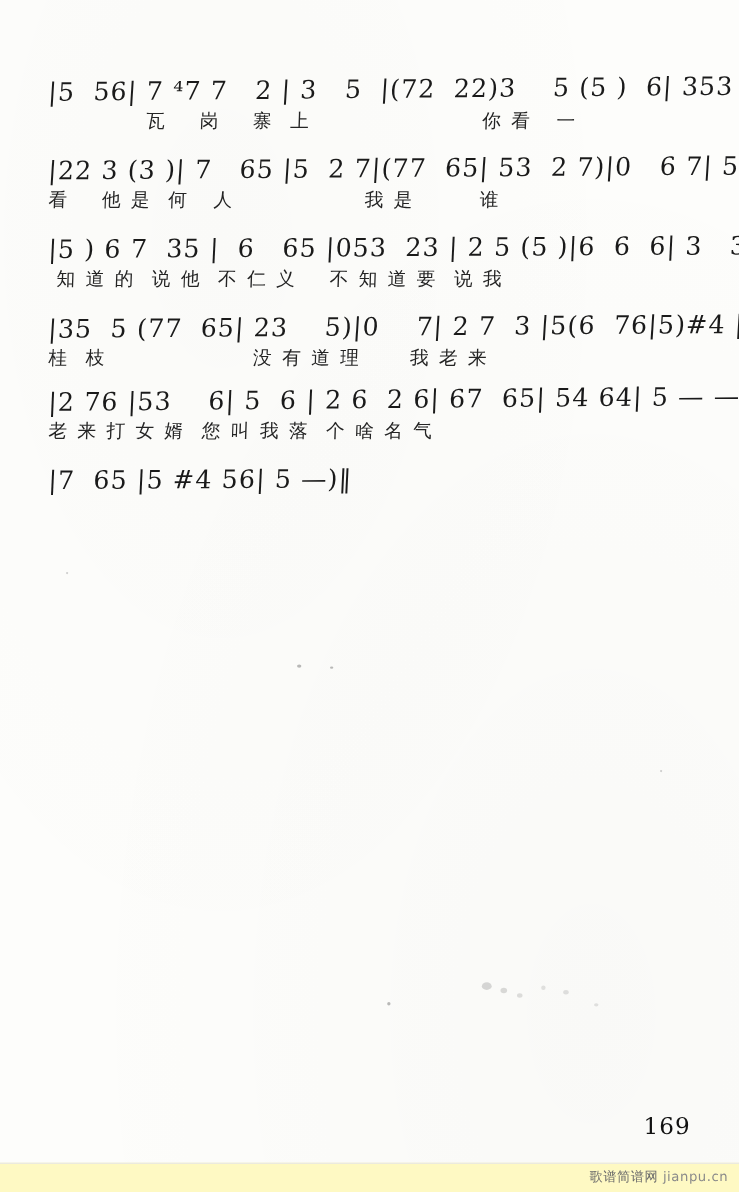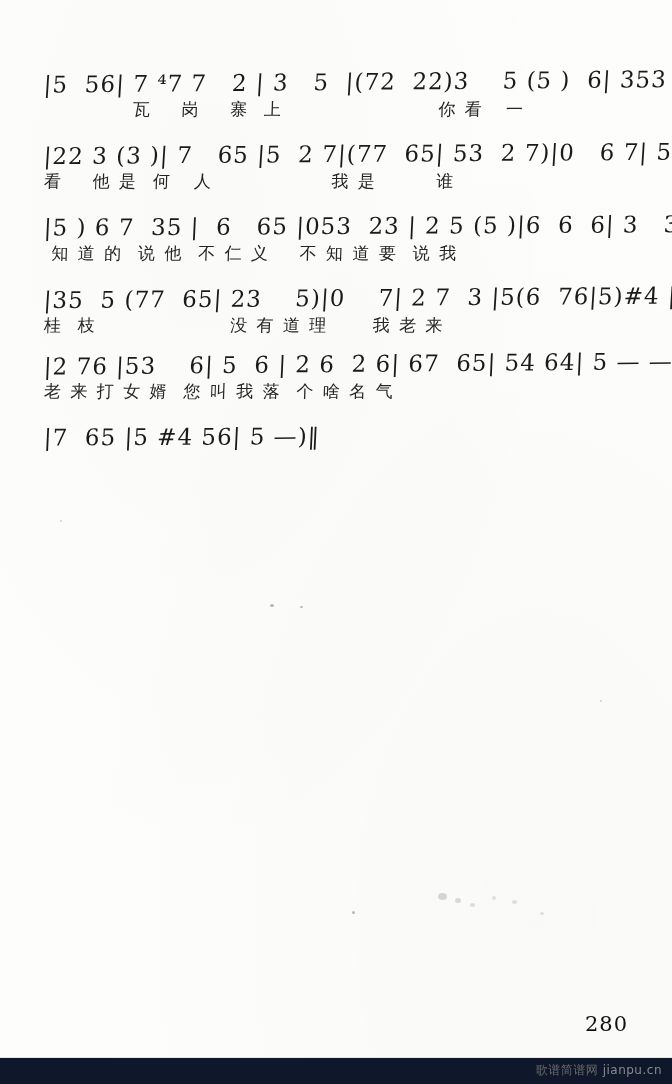--- a/index.html
+++ b/index.html
@@ -80,21 +80,21 @@
     color: #111;
     letter-spacing: 1px;
   }
 
   .footer-bar {
     position: absolute;
     left: 0;
     right: 0;
     bottom: 0;
     height: 26px;
-    background: #0f172a;
+    background: #fef9c3;
     border-top: 1px solid #e6e6e6;
   }
   .watermark {
     position: absolute;
     right: 10px;
     bottom: 5px;
     font-family: "DejaVu Sans", sans-serif;
     font-size: 12px;
     color: #6a6a6a;
     letter-spacing: 0.5px;
@@ -162,21 +162,21 @@
   <div class="smudge" style="left:352px; top:911px; width:3px; height:3px;"></div>
   <div class="smudge" style="left:438px; top:893px; width:9px; height:7px; opacity:0.55;"></div>
   <div class="smudge" style="left:455px; top:898px; width:6px; height:5px; opacity:0.5;"></div>
   <div class="smudge" style="left:470px; top:903px; width:5px; height:4px; opacity:0.45;"></div>
   <div class="smudge" style="left:492px; top:896px; width:4px; height:4px; opacity:0.4;"></div>
   <div class="smudge" style="left:512px; top:900px; width:5px; height:4px; opacity:0.42;"></div>
   <div class="smudge" style="left:540px; top:912px; width:4px; height:3px; opacity:0.4;"></div>
   <div class="speckle" style="left:60px; top:520px; width:2px; height:2px;"></div>
   <div class="speckle" style="left:600px; top:700px; width:2px; height:2px;"></div>
 
-  <div class="page-number">280</div>
+  <div class="page-number">169</div>
 
   <div class="footer-bar">
     <div class="watermark">
       <span>歌谱简谱网</span>
       <span class="site">jianpu.cn</span>
     </div>
   </div>
 </div>
 
 </body></html>

